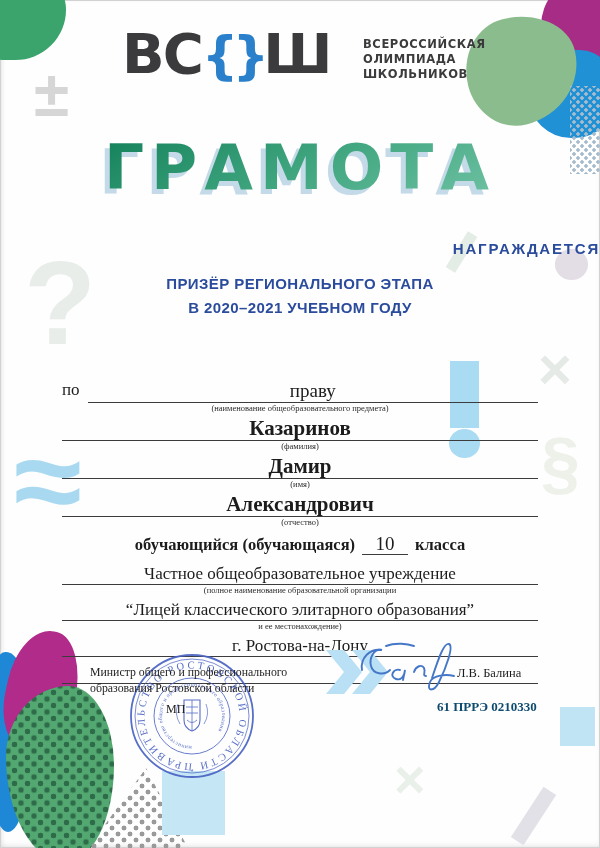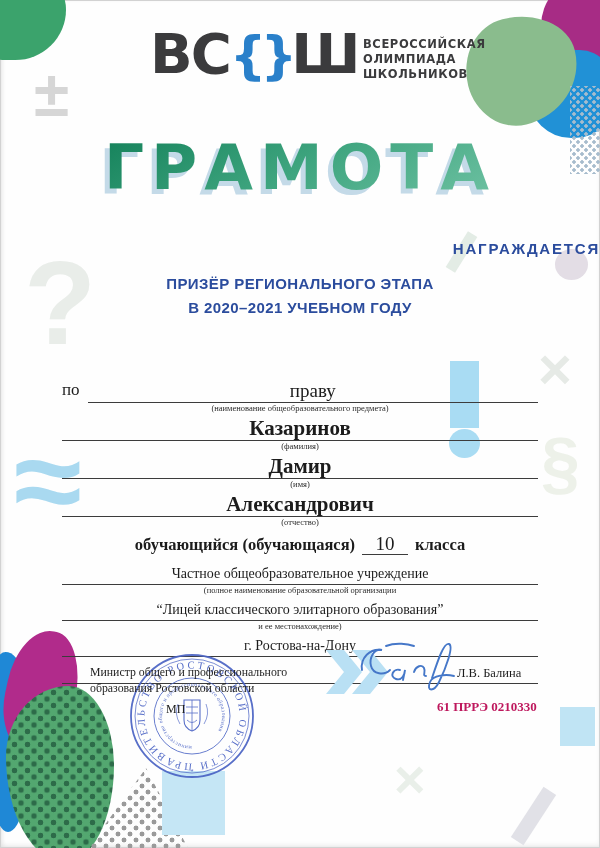--- a/index.html
+++ b/index.html
@@ -36,21 +36,21 @@
   .bl-gray-dots{left:88px;top:768px;width:100px;height:80px;
     background-image:radial-gradient(#9a9a9a 2.2px,transparent 2.7px),radial-gradient(#9a9a9a 2.2px,transparent 2.7px);
     background-size:12px 12px;background-position:0 0,6px 6px;
     clip-path:polygon(58% 0,100% 100%,0 100%);}
   .sq-blue-1{left:162px;top:771px;width:63px;height:64px;background:#c5e6f5;}
   .sq-blue-2{left:560px;top:707px;width:35px;height:39px;background:#c0e4f4;}
   .x-b{left:394px;top:752px;font-size:54px;font-weight:bold;color:#e9efe9;line-height:1;}
   .slash-b{left:526px;top:786px;width:15px;height:60px;background:#e1e1e7;transform:rotate(33deg);}
 
   
-  .logo{left:122px;top:26px;font-family:"DejaVu Sans",sans-serif;font-weight:bold;font-size:56px;line-height:1;color:#3b3b3d;letter-spacing:-2px;margin-left:28px;}
+  .logo{left:122px;top:26px;font-family:"DejaVu Sans",sans-serif;font-weight:bold;font-size:56px;line-height:1;color:#3b3b3d;letter-spacing:-2px;}
   .logo .braces{color:#2a80ca;font-size:0.92em;letter-spacing:-6px;}
   .org{left:363px;top:37px;font-family:"DejaVu Sans",sans-serif;font-weight:bold;font-size:11.5px;line-height:15px;letter-spacing:.6px;color:#3b3b3d;}
 
   
   .title-wrap{left:0;top:136px;width:100%;text-align:center;font-family:"DejaVu Sans",sans-serif;font-weight:bold;font-size:63px;letter-spacing:7px;line-height:1;}
   .title-shadow{position:absolute;width:100%;left:-5px;top:5px;color:#c4dae8;}
   .title-main{position:relative;color:#2e9973;}
   @supports ((-webkit-background-clip:text) or (background-clip:text)){
     .title-main{background:linear-gradient(150deg,#15825b 15%,#3fa57f 50%,#74c5a7 90%);
       -webkit-background-clip:text;background-clip:text;color:transparent;}
@@ -62,33 +62,33 @@
 
   
   .form{left:62px;top:380px;width:476px;font-family:"Liberation Serif",serif;color:#1c1c1c;}
   .field{margin-bottom:2px;}
   .fline{border-bottom:1.3px solid #3c3c3c;text-align:center;}
   .caption{text-align:center;font-size:8.5px;color:#2a2a2a;line-height:11px;margin-bottom:3px;}
   .row-subject{display:flex;}
   .row-subject .prefix{font-size:17px;padding-right:8px;line-height:20px;}
   .row-subject .fline{flex:1;font-size:19px;line-height:22px;}
   .val-name{font-size:21px;font-weight:bold;line-height:23px;}
-  .val-plain{font-size:14px;line-height:21px;}
+  .val-plain{font-size:17px;line-height:21px;}
   .row-grade{display:flex;justify-content:center;align-items:flex-end;font-size:16.5px;font-weight:bold;margin:6px 0 8px 0;}
   .row-grade .grade-val{font-weight:normal;font-size:19px;border-bottom:1.3px solid #3c3c3c;width:46px;text-align:center;margin:0 7px;line-height:20px;}
   .empty-line{border-bottom:1.3px solid #3c3c3c;height:24px;}
 
   
   .minister{left:90px;top:664px;width:200px;font-family:"Liberation Serif",serif;font-size:11.8px;line-height:16px;color:#1c1c1c;}
   .mp{left:166px;top:702px;font-family:"Liberation Serif",serif;font-size:12px;color:#222;}
   .stamp{left:126px;top:650px;width:132px;height:132px;opacity:.92;}
   .chevrons{left:324px;top:648px;}
   .signature{left:356px;top:636px;}
   .signer-name{left:457px;top:666px;font-family:"Liberation Serif",serif;font-size:12.5px;color:#1c1c1c;}
-  .cert-no{left:437px;top:699px;font-family:"Liberation Serif",serif;font-size:13px;font-weight:bold;color:#be185d;}
+  .cert-no{left:437px;top:699px;font-family:"Liberation Serif",serif;font-size:13px;font-weight:bold;color:#0c4a6e;}
 </style>
 </head>
 <body>
 
 <div class="page">
 
   <div class="blob tr-magenta"></div>
   <div class="blob tr-blue"></div>
   <div class="blob tr-sage"></div>
   <div class="blob tr-dots"></div>

